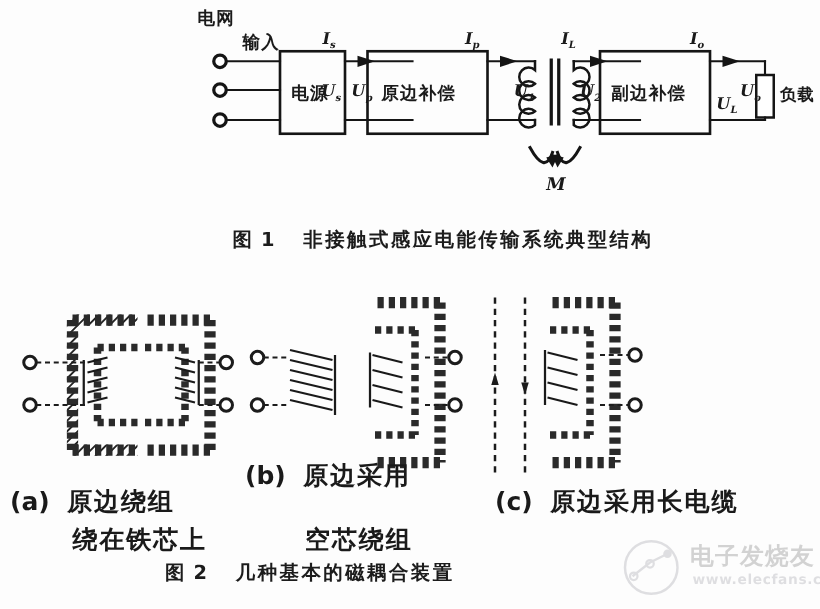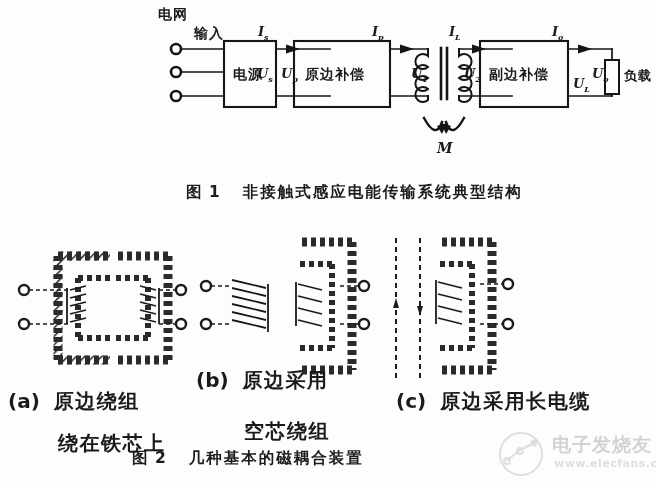--- a/index.html
+++ b/index.html
@@ -65,21 +65,21 @@
     font-size: 20px;
     letter-spacing: 1.5px;
     white-space: nowrap;
     filter: blur(0.2px);
   }
   .subcap .tag { letter-spacing: 0; margin-right: 14px; }
 
   #sc-a { left: 8px;  top: 388px; }
   #sc-b { left: 196px; top: 367px; }
   #sc-c { left: 396px; top: 388px; }
-  #sc-a2 { left: 58px;  top: 430px; }
+  #sc-a2 { left: 58px;  top: 418px; }
   #sc-b2 { left: 244px; top: 418px; }
 
   #cap-fig2 {
     left: 132px;
     top: 448px;
     font-size: 15.5px;
   }
   #cap-fig2 .num { margin-right: 22px; letter-spacing: 1px; }
 
   

